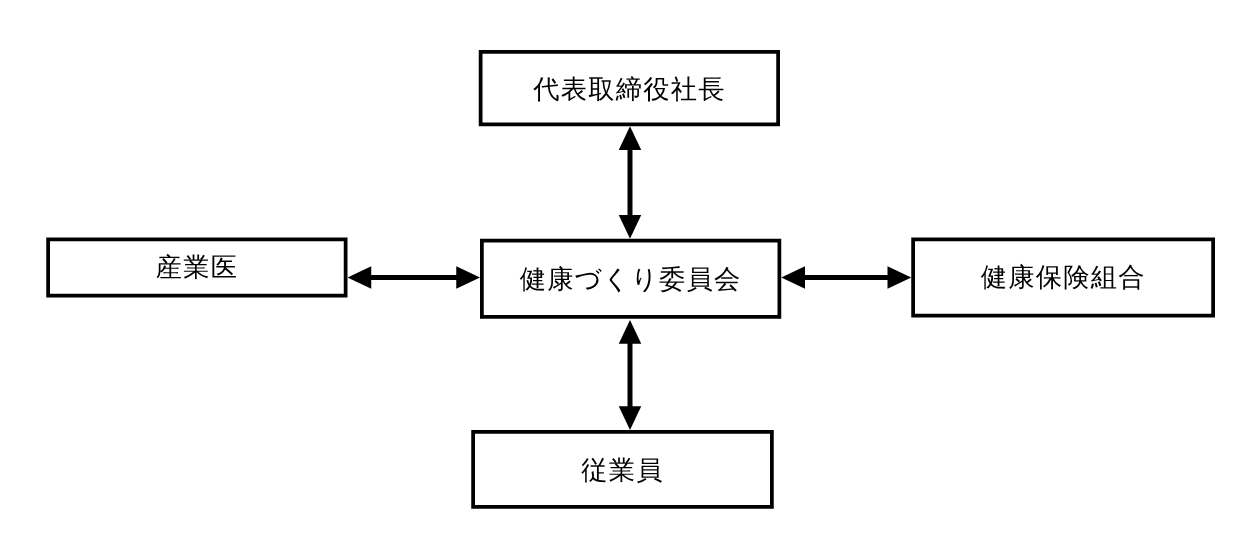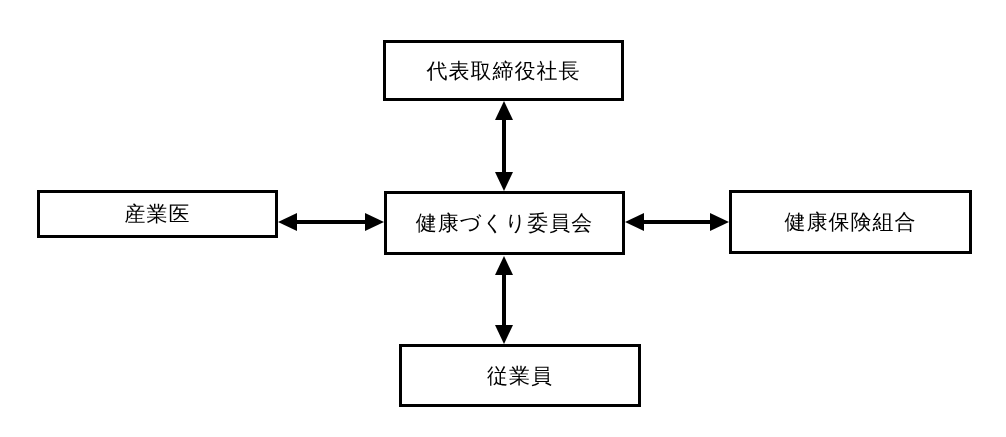--- a/index.html
+++ b/index.html
@@ -36,21 +36,21 @@
   .node span {
     font-size: 21px;
     color: #000000;
     letter-spacing: 1px;
     white-space: nowrap;
   }
   .node-president { left: 383px; top: 40px;  width: 241px; height: 61px; }
   .node-physician { left: 37px;  top: 190px; width: 241px; height: 48px; }
   .node-committee { left: 384px; top: 191px; width: 241px; height: 64px; justify-content: center; }
   .node-insurance { left: 729px; top: 190px; width: 243px; height: 64px; }
-  .node-employees { left: 399px; top: 344px; width: 242px; height: 63px; }
+  .node-employees { left: 377px; top: 344px; width: 242px; height: 63px; }
 </style>
 </head>
 <body>
 
 <div class="canvas">
 
   <svg class="arrow-layer" viewBox="0 0 1006 437" xmlns="http://www.w3.org/2000/svg">
 
     <g fill="#000000" stroke="#000000">
       <line x1="504" y1="115" x2="504" y2="177" stroke-width="4"></line>

